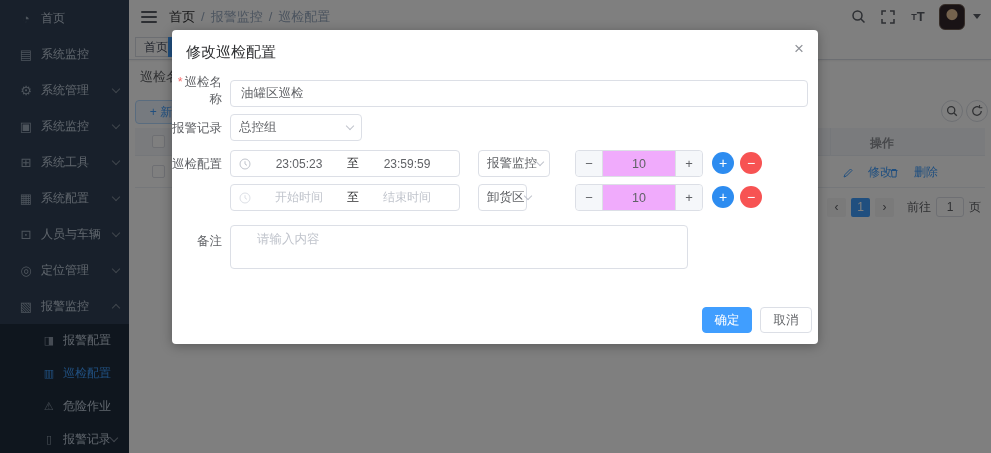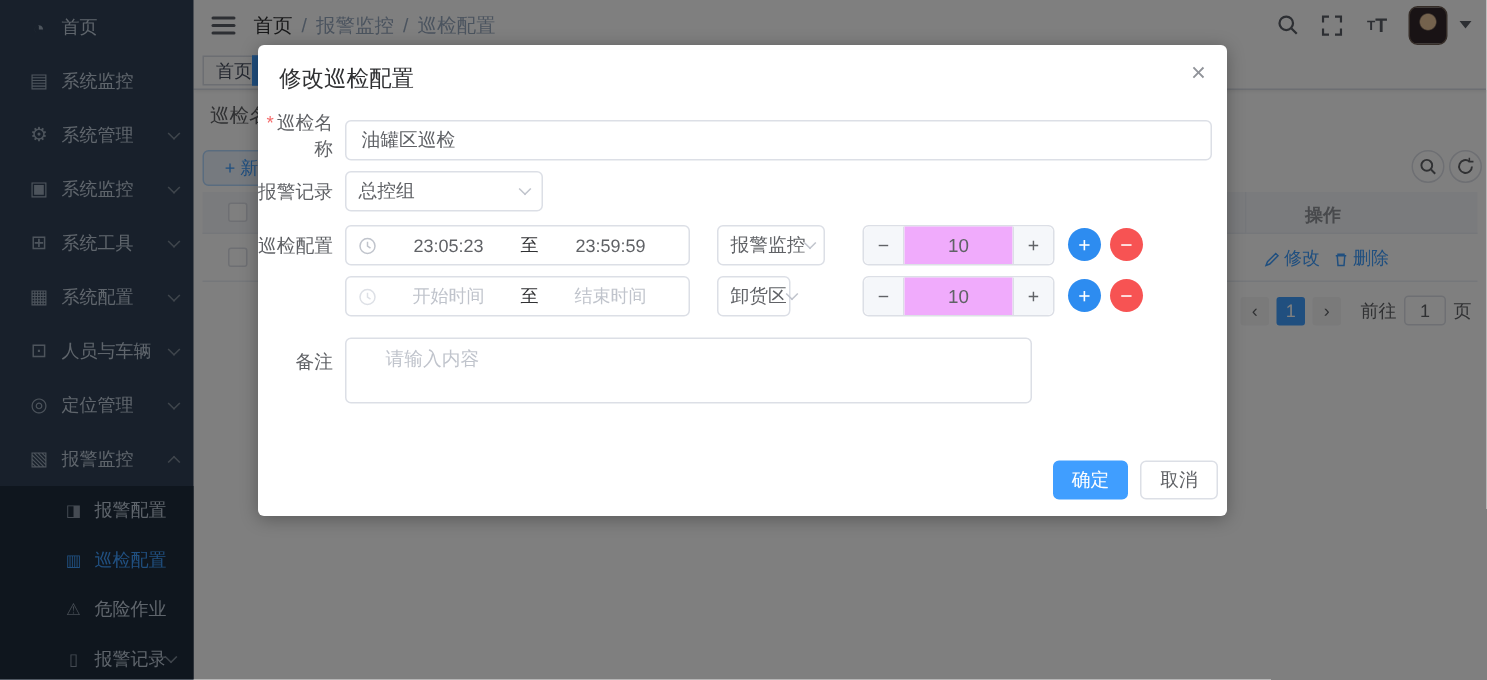--- a/index.html
+++ b/index.html
@@ -41,21 +41,21 @@
 
   .filter-label { position:absolute; left:11px; top:68px; font-size:13px; color:#606266; }
   .add-btn { position:absolute; left:6px; top:100px; width:64px; height:24px; background:#ecf5ff; border:1px solid #b3d8ff; border-radius:4px; color:#409EFF; font-size:12px; display:flex; align-items:center; justify-content:center; cursor:pointer; }
   .circle-btn { position:absolute; top:100px; width:22px; height:22px; border-radius:50%; border:1px solid #dcdfe6; background:#fff; display:flex; align-items:center; justify-content:center; color:#606266; cursor:pointer; }
 
   .thead-row { position:absolute; left:6px; right:6px; top:128px; height:28px; background:#f5f7fa; border-bottom:1px solid #ebeef5; }
   .tbody-row { position:absolute; left:6px; right:6px; top:156px; height:32px; background:#fff; border-bottom:1px solid #ebeef5; }
   .checkbox { position:absolute; width:13px; height:13px; border:1px solid #dcdfe6; border-radius:2px; background:#fff; cursor:pointer; }
   .col-divider { position:absolute; top:128px; height:60px; border-left:1px solid #ebeef5; }
   .op-header { position:absolute; font-size:12px; color:#909399; font-weight:bold; }
-  .row-action { position:absolute; font-size:12px; color:#409EFF; display:flex; align-items:center; gap:3px; cursor:pointer; }
+  .row-action { position:absolute; font-size:12px; color:#409EFF; display:flex; align-items:center; gap:15px; cursor:pointer; }
 
   .pagination { position:absolute; top:197px; right:10px; display:flex; align-items:center; gap:5px; font-size:12px; color:#606266; }
   .pg-btn { width:19px; height:19px; border-radius:2px; background:#f4f4f5; color:#606266; display:flex; align-items:center; justify-content:center; cursor:pointer; }
   .pg-btn.current { background:#409EFF; color:#fff; }
   .pg-goto { margin-left:8px; }
   .pg-input { width:28px; height:20px; border:1px solid #dcdfe6; border-radius:3px; text-align:center; font-size:12px; color:#606266; font-family:inherit; }
 
   
   .overlay { position:absolute; inset:0; background:rgba(0,0,0,.5); z-index:10; }
   .modal { position:absolute; left:172px; top:30px; width:646px; height:314px; background:#fff; border-radius:4px; box-shadow:0 2px 12px rgba(0,0,0,.3); z-index:20; }

